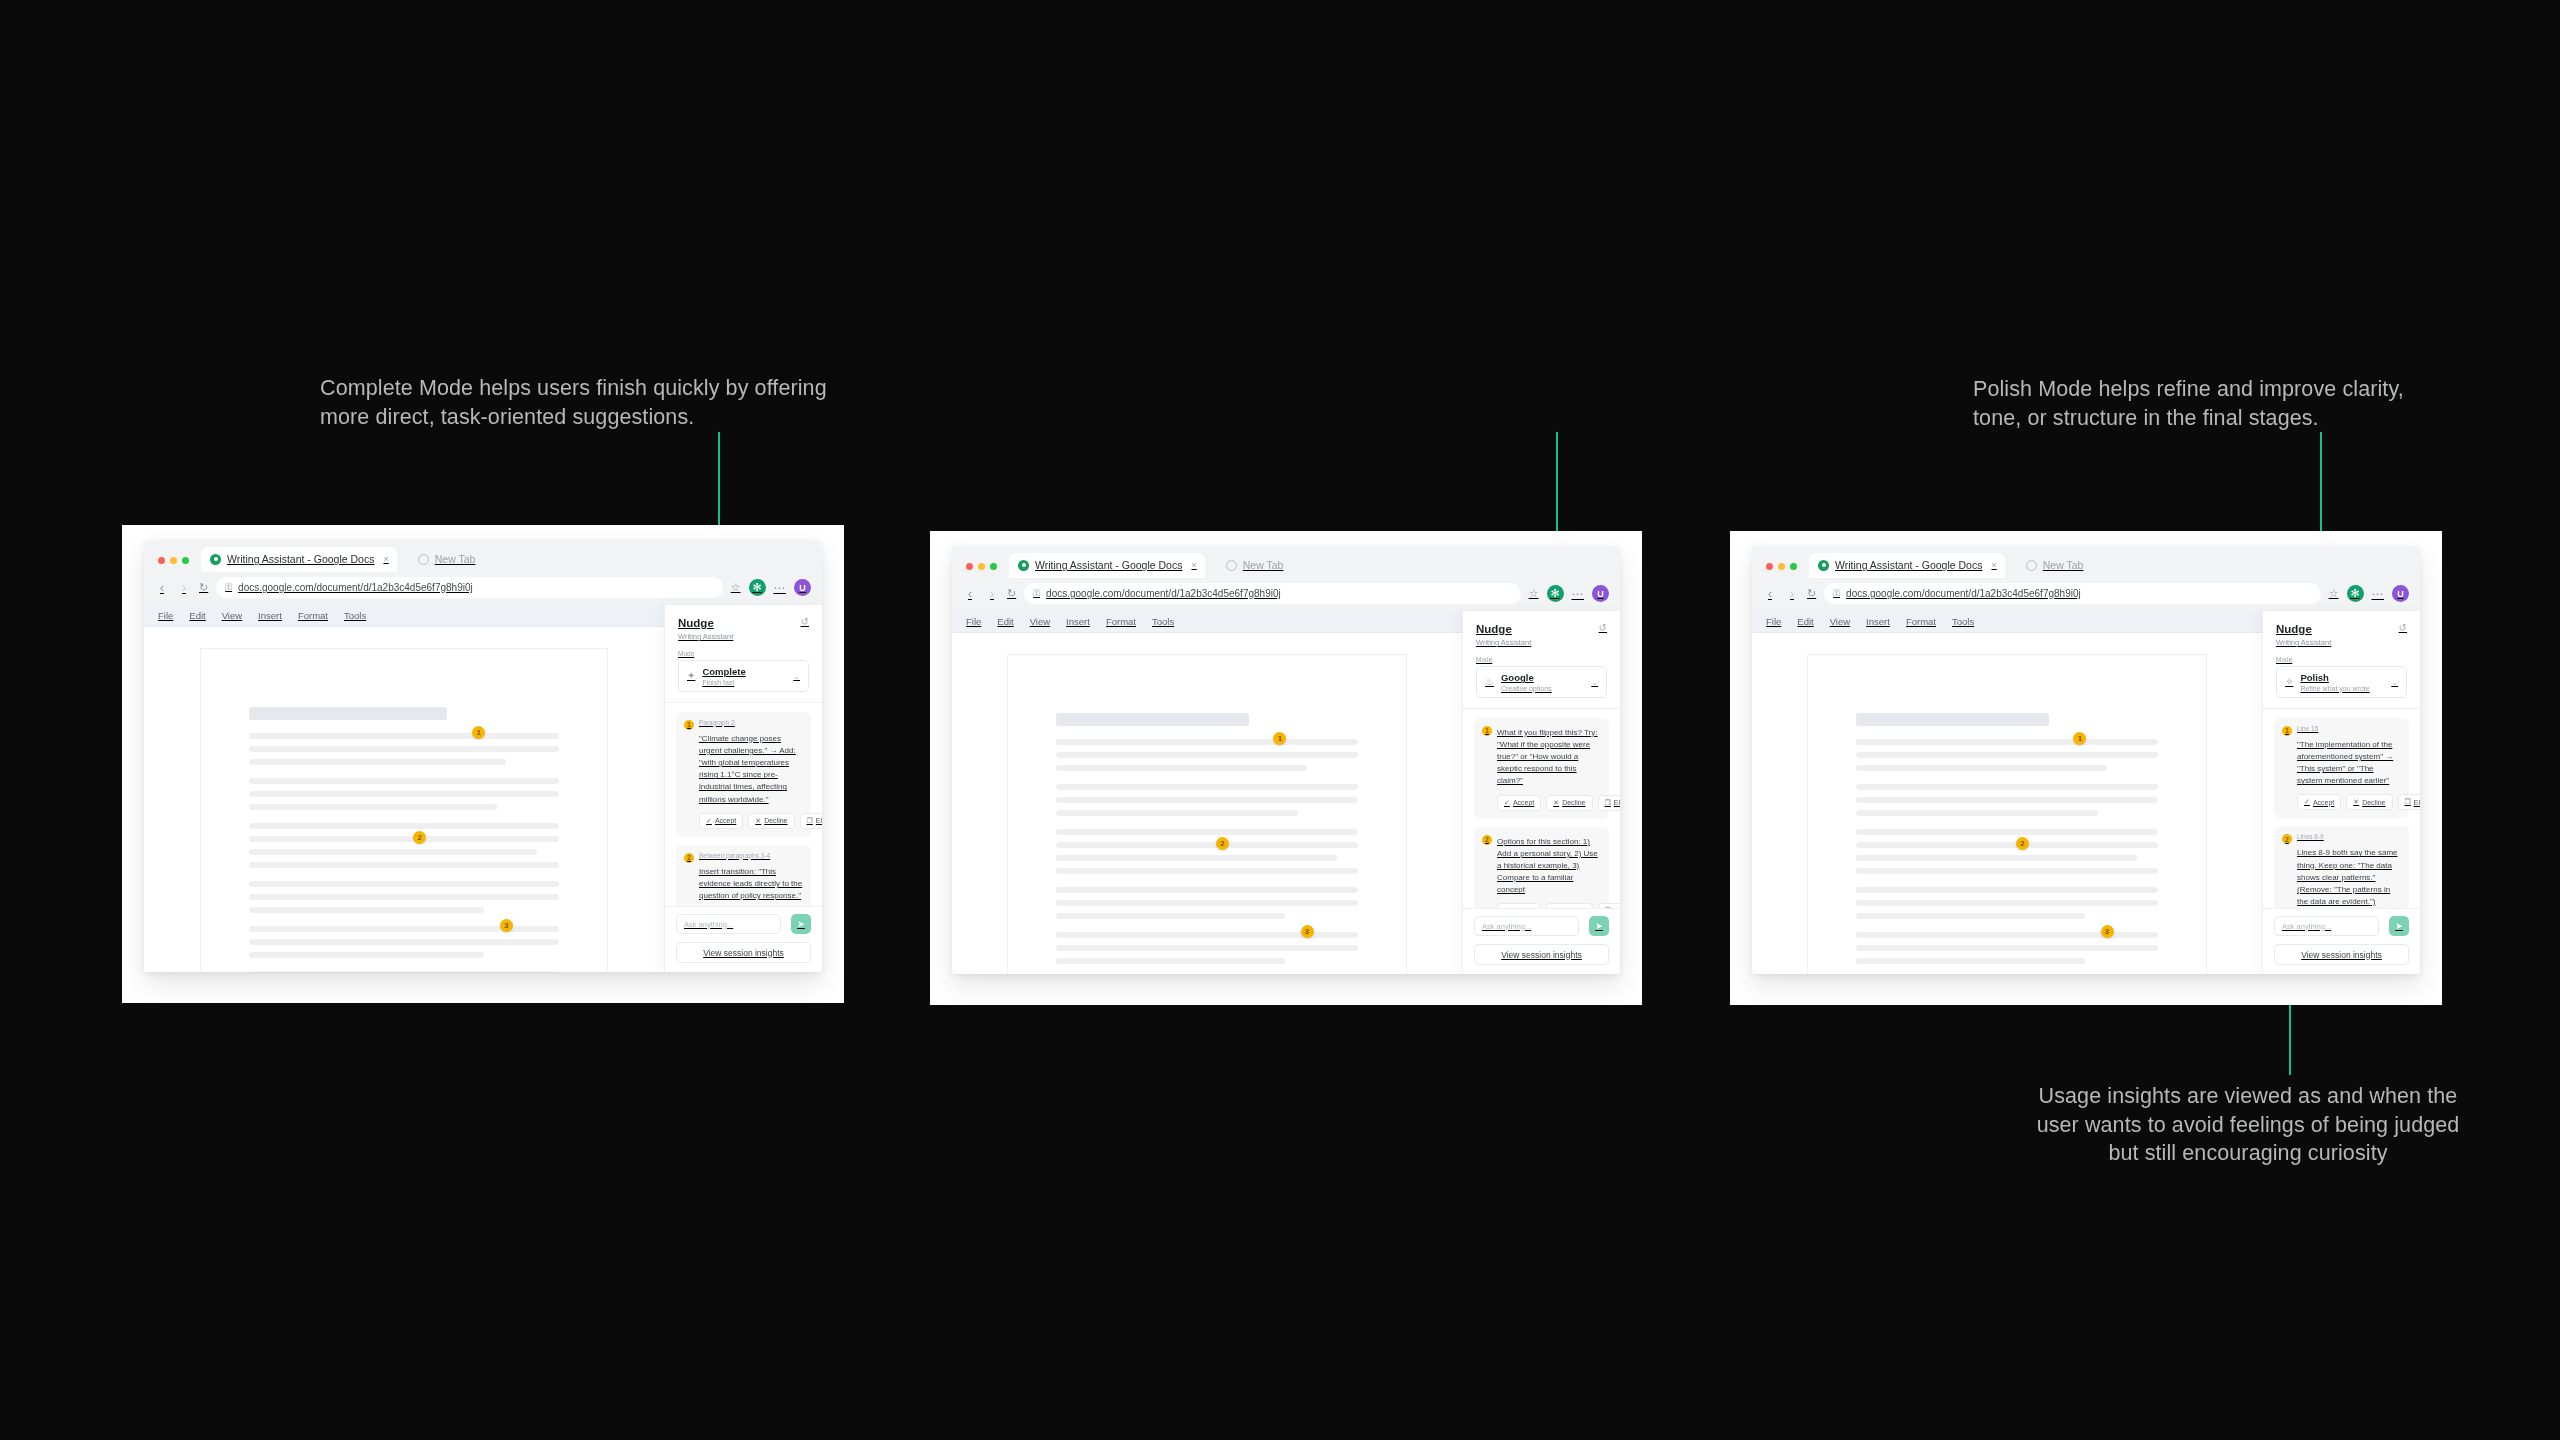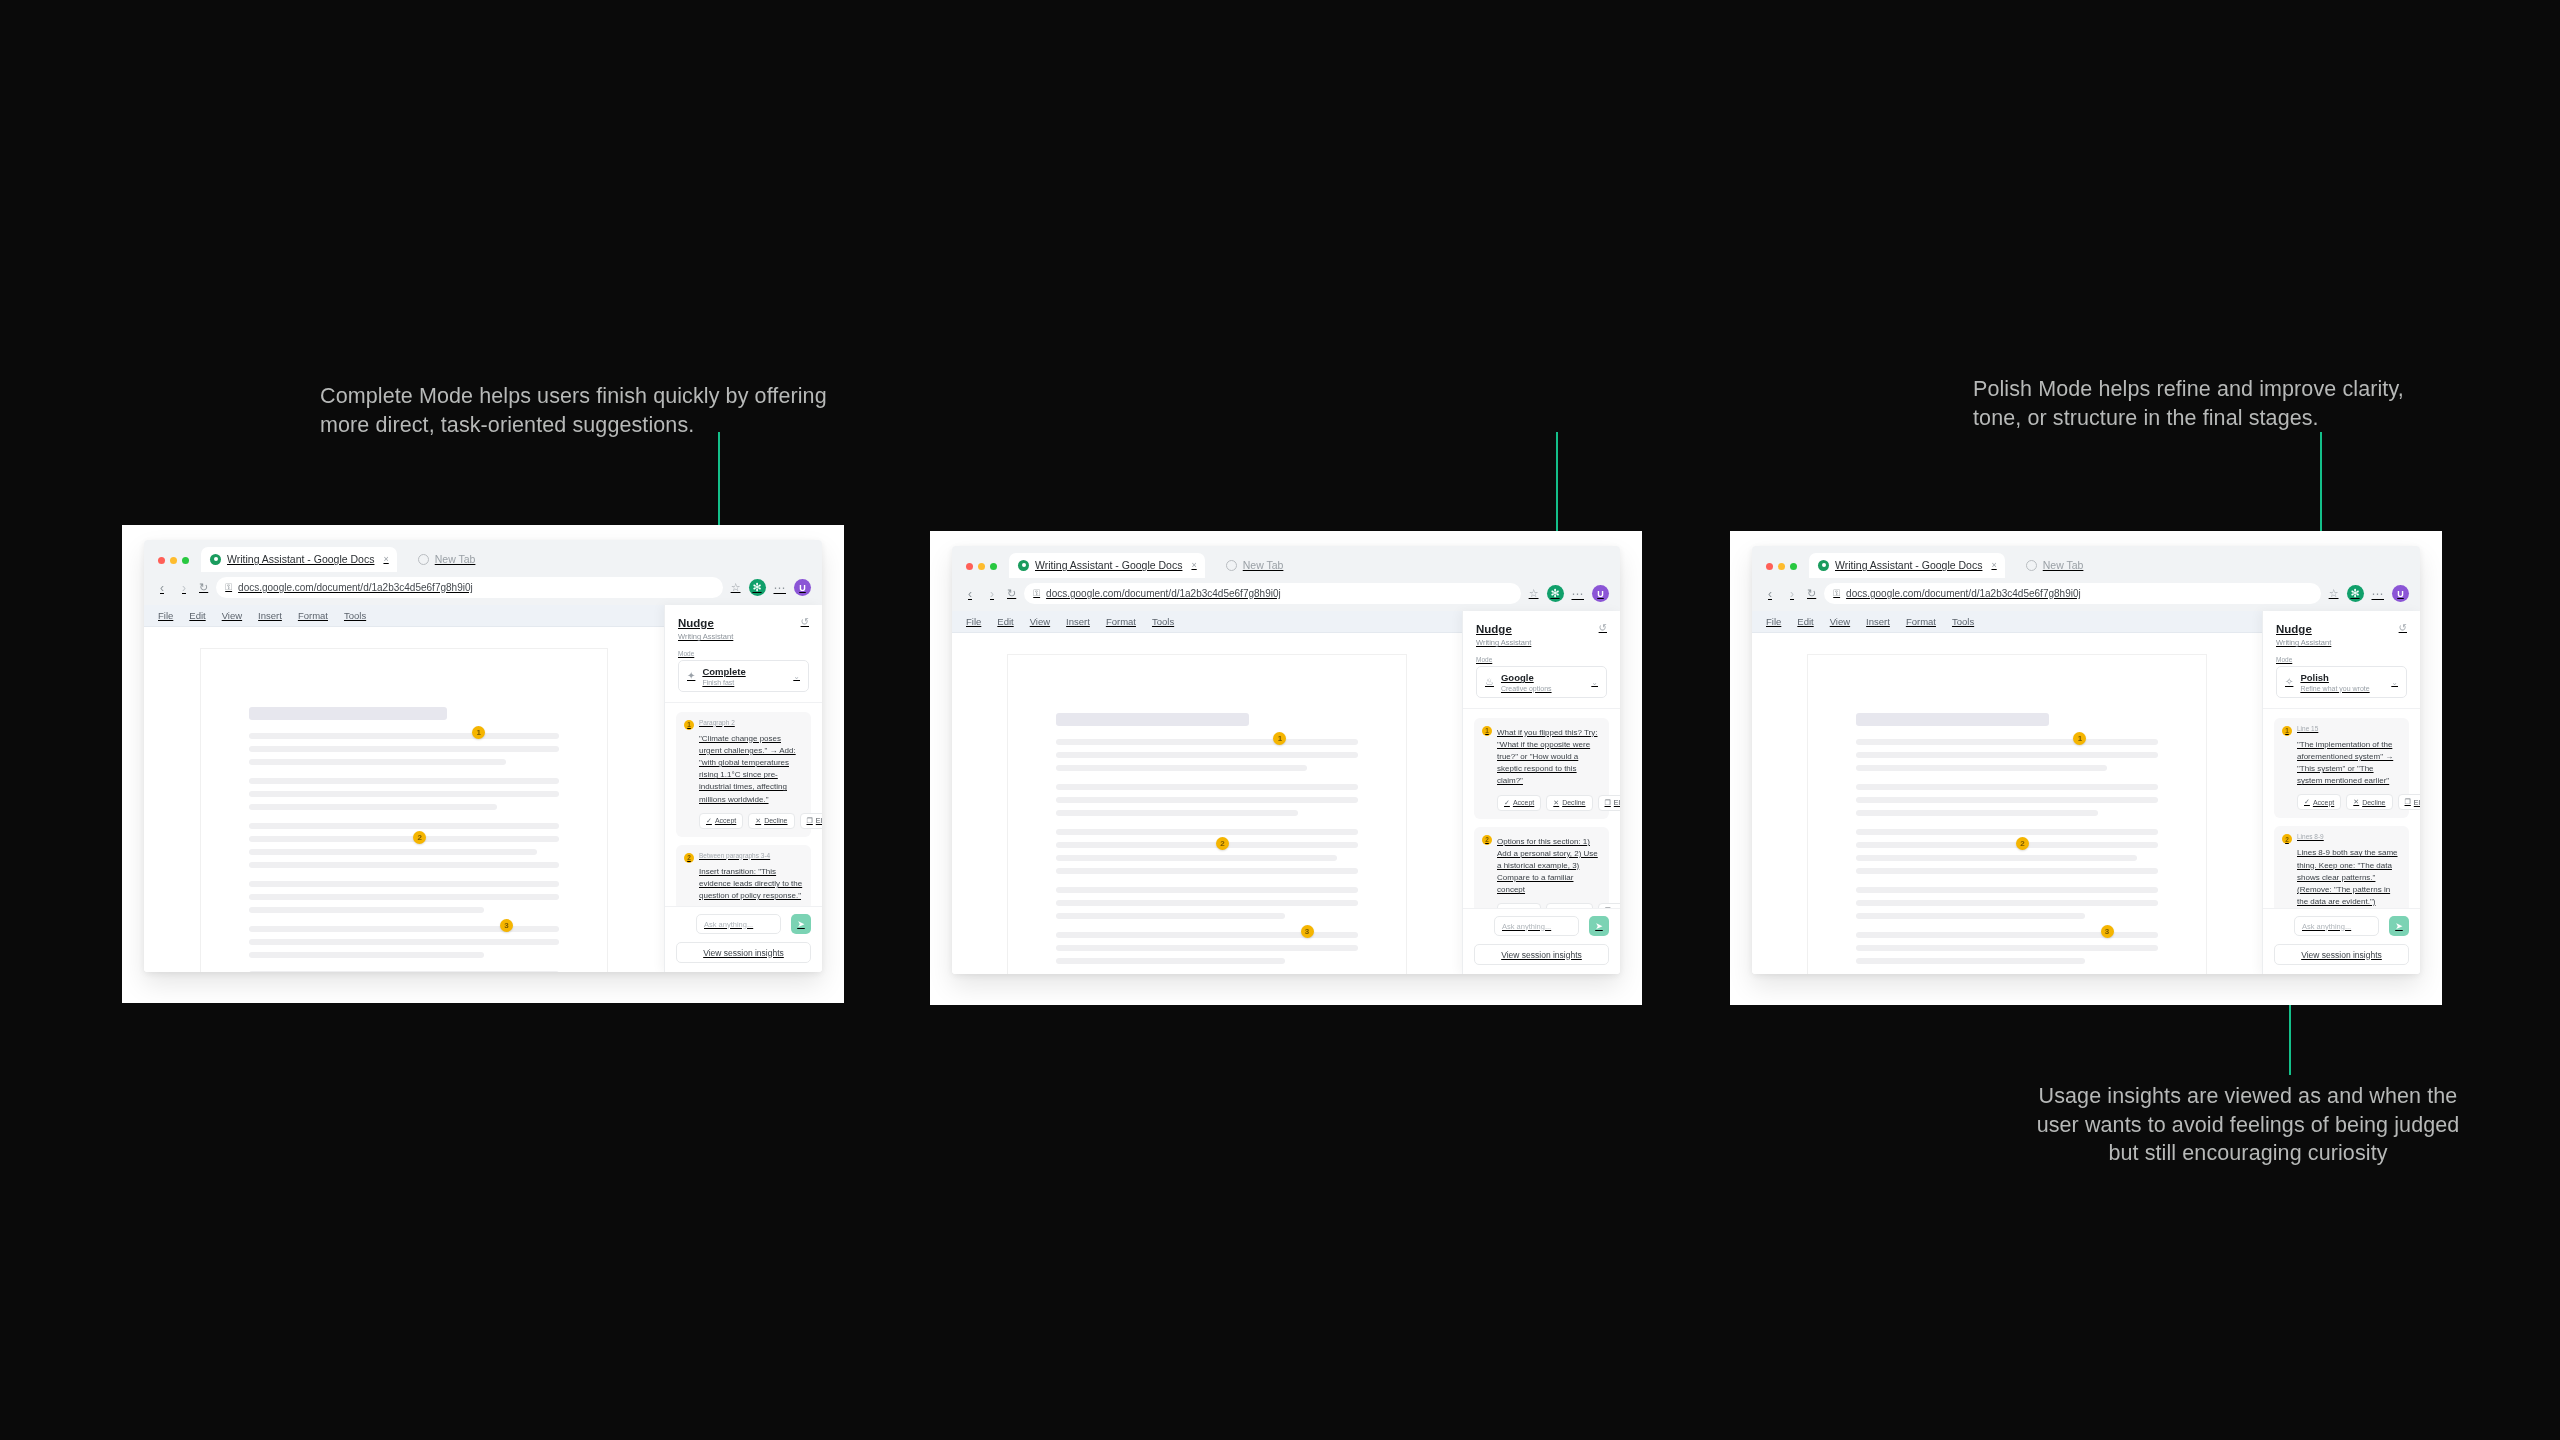--- a/index.html
+++ b/index.html
@@ -14,21 +14,21 @@
   
   .caption {
     position: absolute;
     color: #b7b9b8;
     font-size: 21.5px;
     line-height: 1.33;
     letter-spacing: .1px;
     white-space: pre-line;
     font-weight: 400;
   }
-  #cap-1 { left: 320px; top: 382px; width: 520px; }
+  #cap-1 { left: 320px; top: 374px; width: 520px; }
   #cap-2 { left: 1234px; top: 375px; width: 450px; }
   #cap-3 { left: 1973px; top: 375px; width: 450px; }
   #cap-4 { left: 2033px; top: 1082px; width: 430px; text-align: center; }
 
   
   .connector { position: absolute; background: #14c08a; width: 2px; }
   .conn-dot {
     position: absolute; width: 14px; height: 14px; border-radius: 50%;
     background: #17c290;
   }
@@ -230,21 +230,21 @@
   .act {
     background: #ffffff; border: 1px solid #e7e9eb; border-radius: 4px;
     padding: 3px 6px;
     font-size: 7px; color: #4a5056;
     display: flex; align-items: center; gap: 3px;
     white-space: nowrap;
   }
   .act-ico { font-size: 7px; color: #6b7278; }
 
   .sb-foot { flex: 0 0 auto; background: #fff; padding: 7px 11px 9px 11px; border-top: 1px solid #f0f1f3; }
-  .ask-row { display: flex; gap: 10px; align-items: center; margin-left: 20px; }
+  .ask-row { display: flex; gap: 10px; align-items: center; }
   .ask-input {
     flex: 1 1 auto; border: 1px solid #e7e9eb; border-radius: 5px;
     height: 20px; display: flex; align-items: center; padding: 0 7px;
     font-size: 7.5px; color: #b0b6bb;
   }
   .send-btn {
     width: 20px; height: 20px; border-radius: 5px;
     background: #7bd3b4; color: #fff;
     display: flex; align-items: center; justify-content: center;
     font-size: 9px; flex: 0 0 auto;

